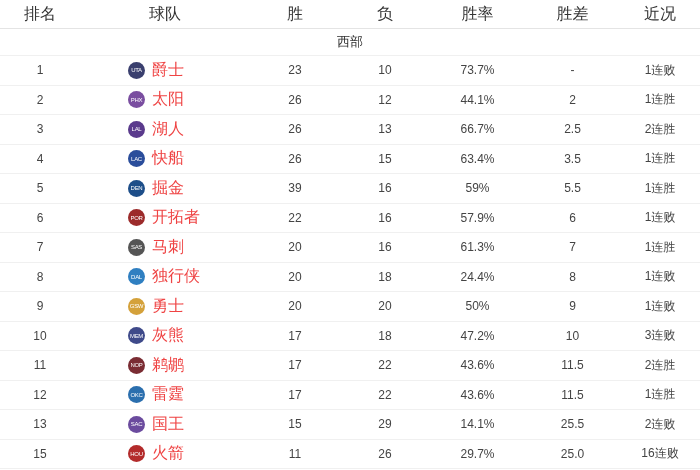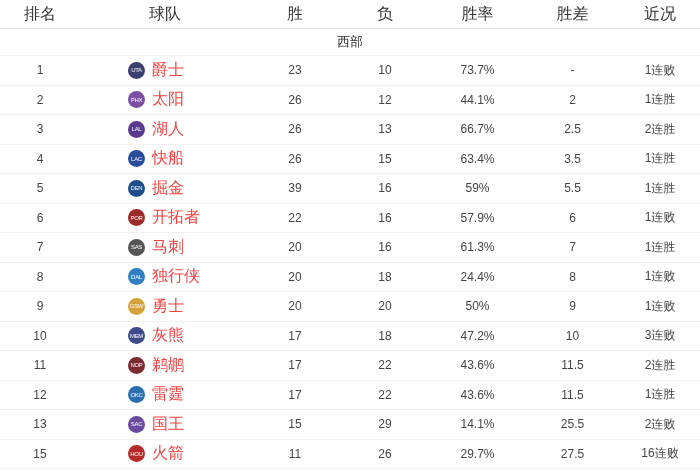--- a/index.html
+++ b/index.html
@@ -294,21 +294,21 @@
         <td class="col-rank">15</td>
         <td class="col-team">
           <div class="team-cell">
             <span class="team-logo" style="background: rgb(179, 43, 43);">HOU</span>
             <span class="team-name">火箭</span>
           </div>
         </td>
         <td class="col-win">11</td>
         <td class="col-loss">26</td>
         <td class="col-pct">29.7%</td>
-        <td class="col-gb">27.5</td>
+        <td class="col-gb">25.0</td>
         <td class="col-recent recent-loss">16连败</td>
       </tr>
       <tr class="data-row">
         <td class="col-rank">15</td>
         <td class="col-team">
           <div class="team-cell"></div>
         </td>
         <td class="col-win">9</td>
         <td class="col-loss">30</td>
         <td class="col-pct">23.1%</td>

